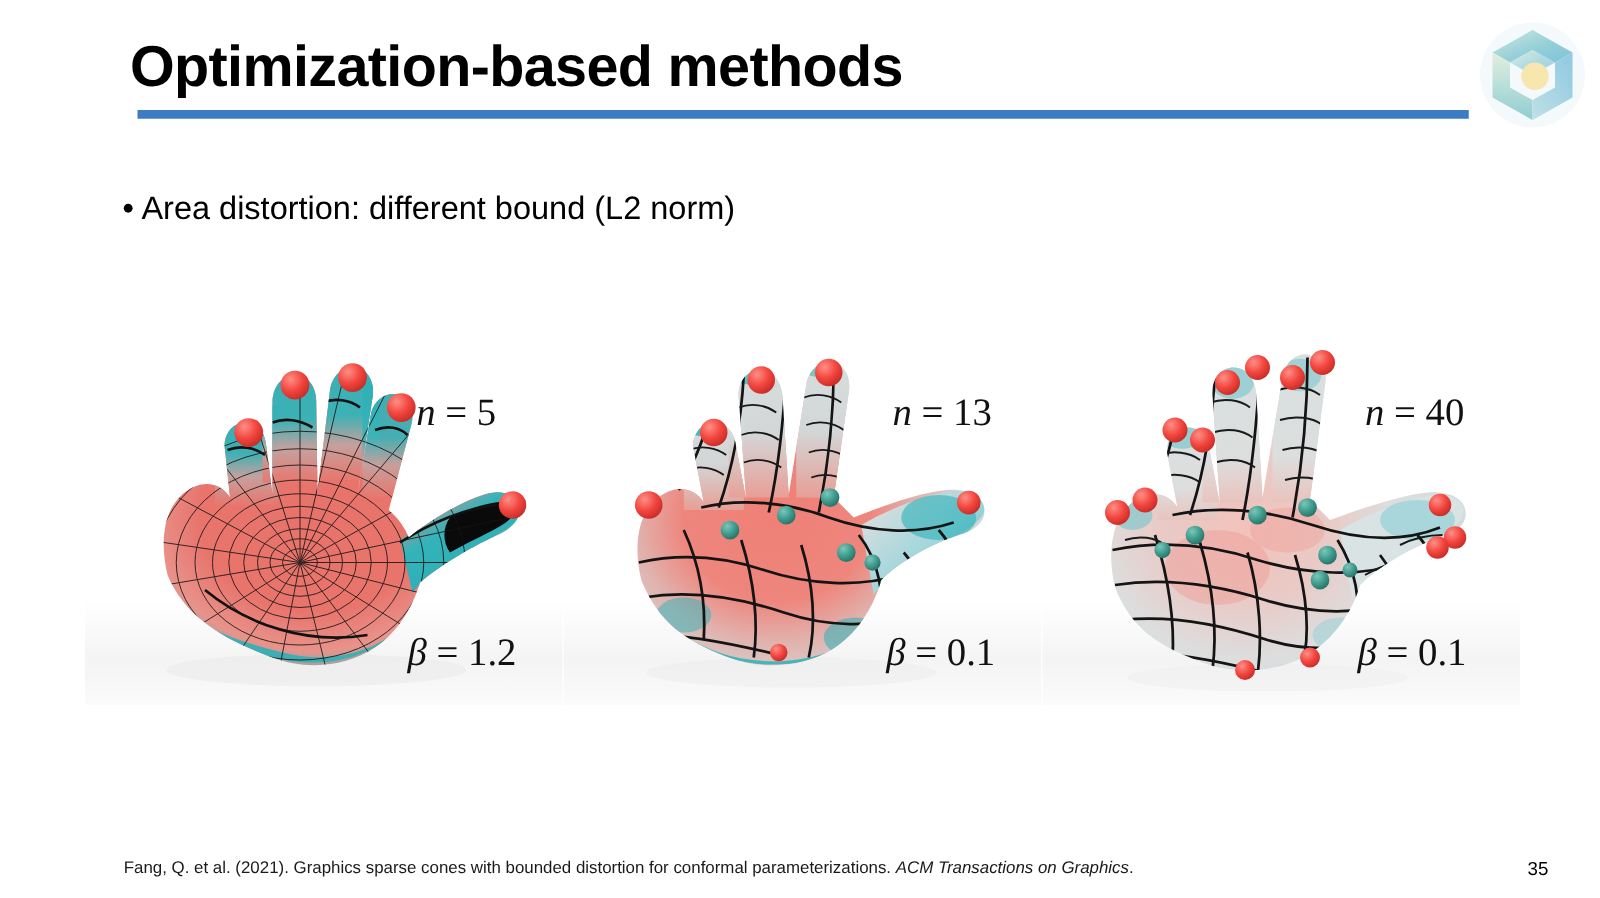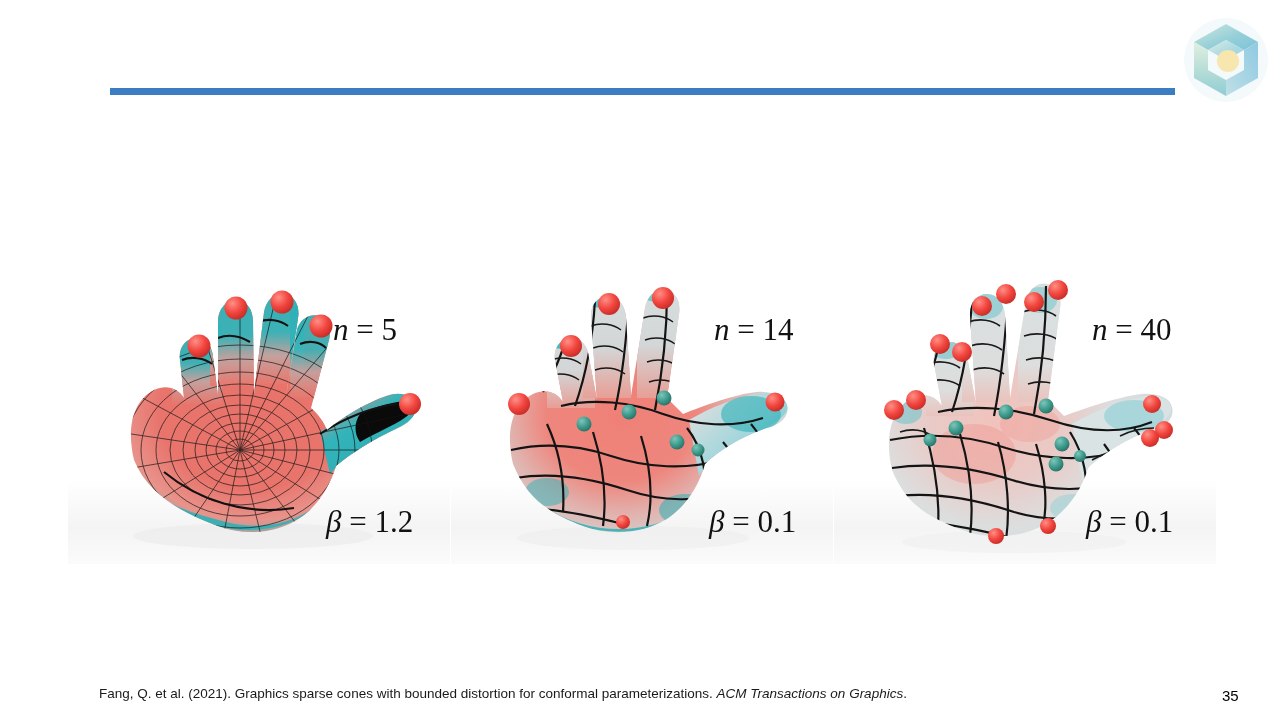--- a/index.html
+++ b/index.html
@@ -99,20 +99,21 @@
     left: 1222px; top: 687px;
     font-size: 15px;
     color: #000000;
   }
 </style>
 </head>
 <body>
 
 <div id="slide">
 
+  <div id="title">Optimization-based methods</div>
   <div id="title-rule"></div>
 
   <div id="logo">
     <svg width="88" height="88" viewBox="0 0 88 88">
       <defs>
         <linearGradient id="lgTop" x1="0" y1="0" x2="1" y2="1">
           <stop offset="0%" stop-color="#cfe9e0"></stop>
           <stop offset="55%" stop-color="#96cfd8"></stop>
           <stop offset="100%" stop-color="#7cc3d9"></stop>
         </linearGradient>
@@ -131,20 +132,23 @@
       <path d="M26 34 L44 24 L62 34 L62 34 L44 44 Z" fill="url(#lgTop)" opacity="0.75"></path>
 
       <path d="M12 26 L26 34 L26 54 L44 64 L44 80 L12 62 Z" fill="url(#lgLeft)"></path>
 
       <path d="M76 26 L76 62 L44 80 L44 64 L62 54 L62 34 Z" fill="url(#lgRight)"></path>
 
       <circle cx="46" cy="45" r="11" fill="#f7e6ae"></circle>
     </svg>
   </div>
 
+  <div id="bullet-row">
+    <span id="bullet-dot">•</span><span>Area distortion: different bound (L2 norm)</span>
+  </div>
 
   <div id="figure-strip">
 
     <div class="fig-panel p1">
       <svg class="hand-svg" width="382" height="300" viewBox="0 0 382 300">
         <defs>
           <radialGradient id="palm1" cx="42%" cy="50%" r="58%">
             <stop offset="0%" stop-color="#e9736a"></stop>
             <stop offset="55%" stop-color="#e8746c"></stop>
             <stop offset="78%" stop-color="#e8938b"></stop>
@@ -376,21 +380,21 @@
           <circle cx="324" cy="138" r="9.5" fill="url(#sph2)"></circle>
           <circle cx="172" cy="258" r="7" fill="url(#sph2)"></circle>
           <circle cx="133" cy="160" r="7.5" fill="url(#sphg2)"></circle>
           <circle cx="178" cy="148" r="7.5" fill="url(#sphg2)"></circle>
           <circle cx="213" cy="134" r="7.5" fill="url(#sphg2)"></circle>
           <circle cx="226" cy="178" r="7.5" fill="url(#sphg2)"></circle>
           <circle cx="247" cy="186" r="6.5" fill="url(#sphg2)"></circle>
         </g>
       </svg>
 
-      <div class="lbl lbl-n"><span class="it">n</span> <span>= 14</span></div>
+      <div class="lbl lbl-n"><span class="it">n</span> <span>= 13</span></div>
       <div class="lbl lbl-b"><span class="it">β</span> <span>= 0.1</span></div>
     </div>
 
     <div class="fig-panel p3">
       <svg class="hand-svg" width="382" height="300" viewBox="0 0 382 300">
         <defs>
           <radialGradient id="palm3" cx="38%" cy="55%" r="58%">
             <stop offset="0%" stop-color="#f2c2bc"></stop>
             <stop offset="40%" stop-color="#e9cac6"></stop>
             <stop offset="72%" stop-color="#dcdede"></stop>

